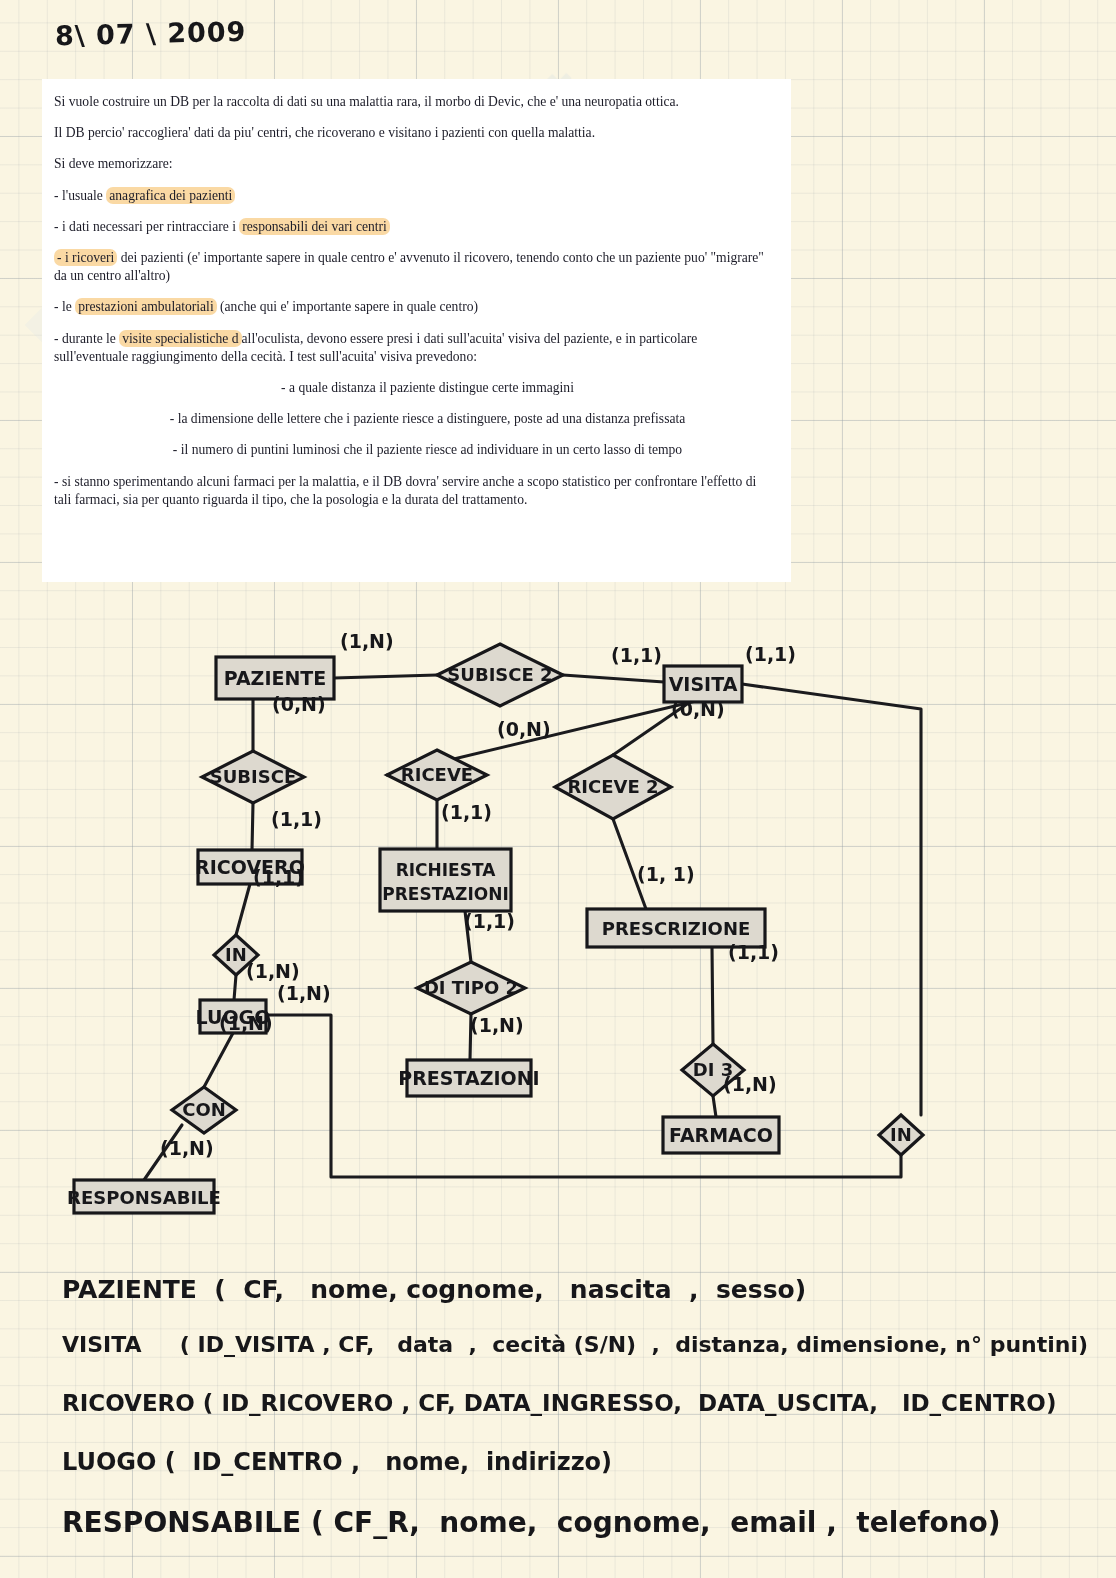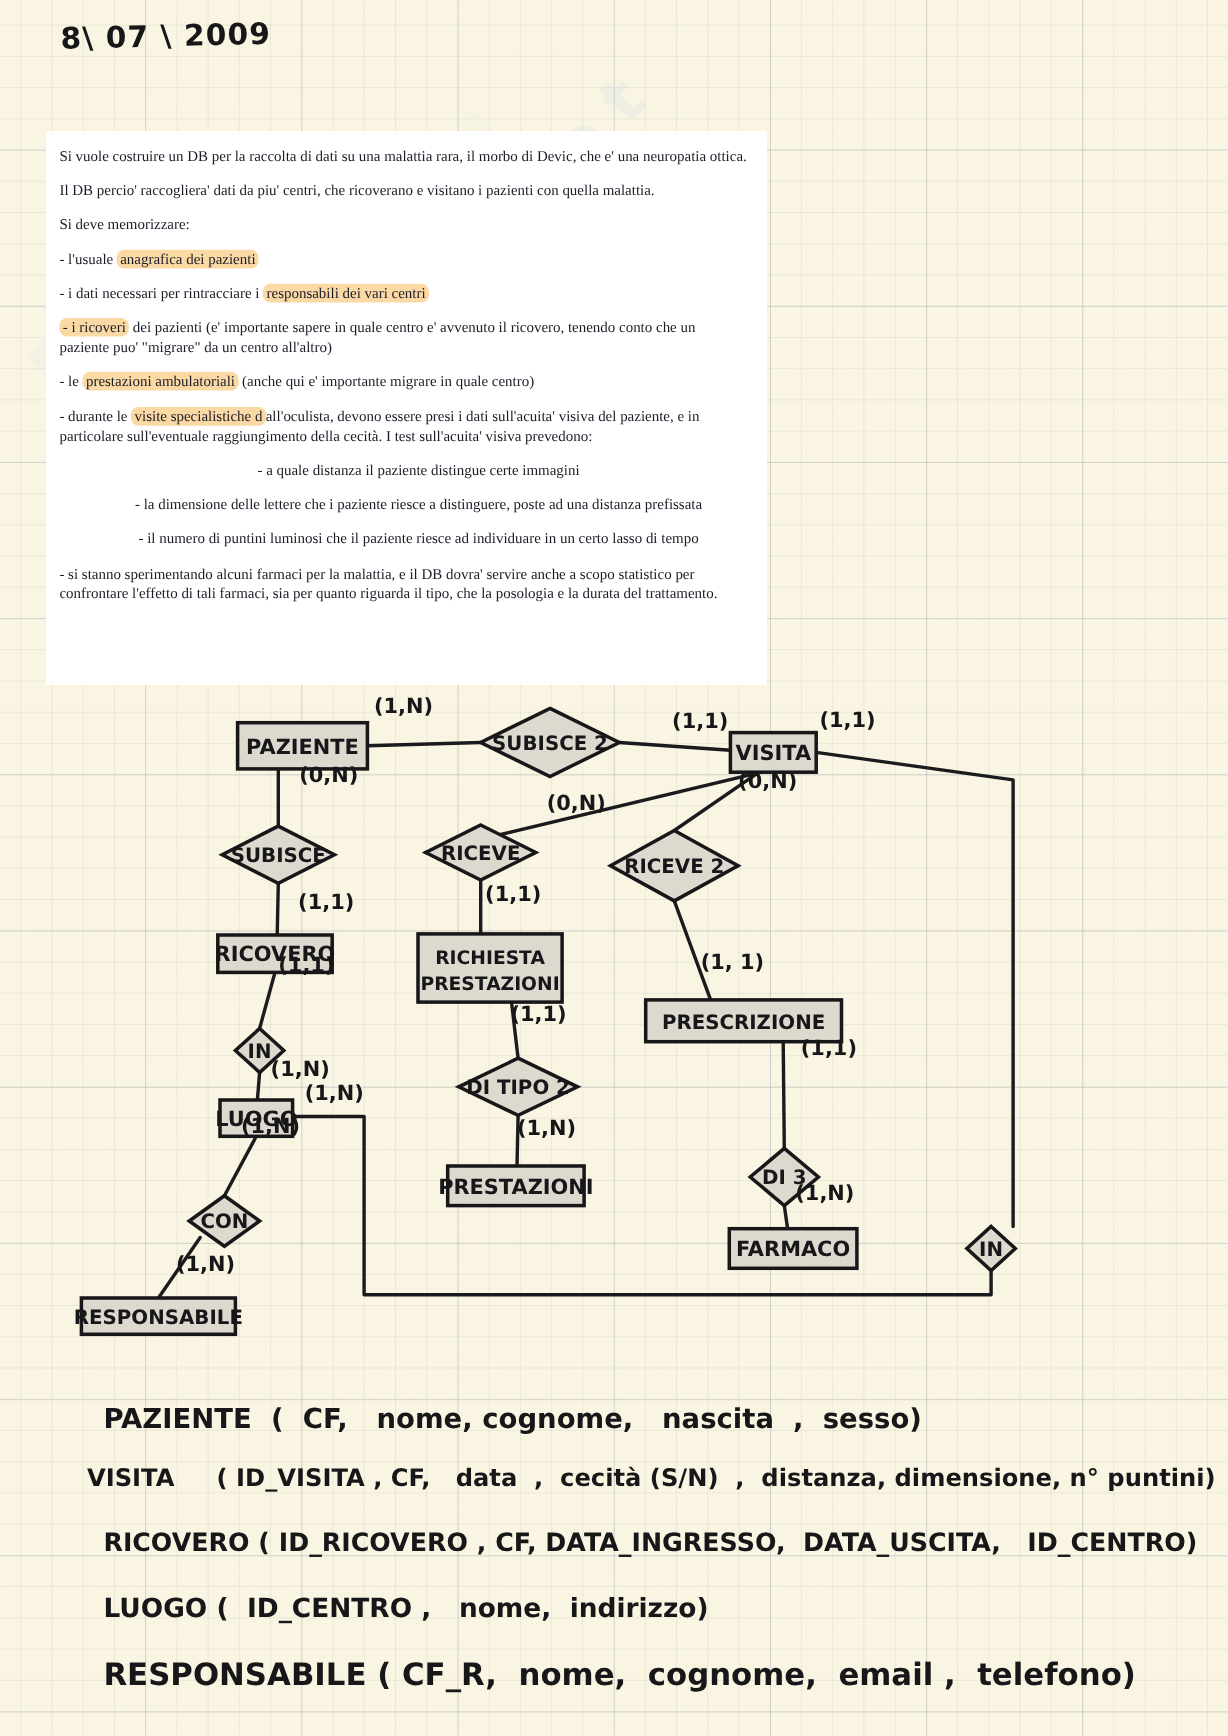--- a/index.html
+++ b/index.html
@@ -30,42 +30,40 @@
   
   #date{
     position:absolute;left:55px;top:18px;
     font-family:"DejaVu Sans", sans-serif;
     font-weight:700;font-size:27px;color:#17171a;
     letter-spacing:1px;
     transform:rotate(-1.4deg);
   }
   
   #textcard{
-    position:absolute;left:42px;top:79px;width:655px;height:503px;
+    position:absolute;left:42px;top:79px;width:749px;height:503px;
     background:#ffffff;
     padding:0;
-    margin-top:40px;
   }
   #textcard .inner{padding:14px 18px 10px 12px;}
   #textcard p{
     margin:0 0 13px 0;
     font-size:13.6px;line-height:1.34;
     color:#1c1c28;
     font-family:"Liberation Serif", serif;
   }
   #textcard p.ind{padding-left:28px;text-align:center;}
   #textcard p.last{margin-bottom:0;}
   .hl{background:#fad9a4;border-radius:7px;padding:1px 3px;}
   
   #diagram{position:absolute;left:0;top:600px;width:1116px;height:660px;}
   
   #schema{
     position:absolute;left:0;top:1258px;width:932px;height:320px;
     font-family:"DejaVu Sans", sans-serif;
-    margin-left:32px;
   }
   .sl{
     position:absolute;
     color:#17171a;font-weight:700;
     white-space:pre;
   }
 </style>
 </head>
 <body>
 
@@ -91,21 +89,21 @@
 <div id="date">8\ 07 \ 2009</div>
 
 <div id="textcard">
   <div class="inner" id="statement-body">
       <p>Si vuole costruire un DB per la raccolta di dati su una malattia rara, il morbo di Devic, che e' una neuropatia ottica.</p>
       <p>Il DB percio' raccogliera' dati da piu' centri, che ricoverano e visitano i pazienti con quella malattia.</p>
       <p>Si deve memorizzare:</p>
       <p><span>- l'usuale </span><span class="hl">anagrafica dei pazienti</span></p>
       <p><span>- i dati necessari per rintracciare i </span><span class="hl">responsabili dei vari centri</span></p>
       <p><span class="hl">- i ricoveri</span><span> dei pazienti (e' importante sapere in quale centro e' avvenuto il ricovero, tenendo conto che un paziente puo' "migrare" da un centro all'altro)</span></p>
-      <p><span>- le </span><span class="hl">prestazioni ambulatoriali</span><span> (anche qui e' importante migrare in quale centro)</span></p>
+      <p><span>- le </span><span class="hl">prestazioni ambulatoriali</span><span> (anche qui e' importante sapere in quale centro)</span></p>
       <p><span>- durante le </span><span class="hl">visite specialistiche d</span><span>all'oculista, devono essere presi i dati sull'acuita' visiva del paziente, e in particolare sull'eventuale raggiungimento della cecità. I test sull'acuita' visiva prevedono:</span></p>
       <p class="ind"><span>- a quale distanza il paziente distingue certe immagini</span></p>
       <p class="ind"><span>- la dimensione delle lettere che i paziente riesce a distinguere, poste ad una distanza prefissata</span></p>
       <p class="ind"><span>- il numero di puntini luminosi che il paziente riesce ad individuare in un certo lasso di tempo</span></p>
       <p class=" last"><span>- si stanno sperimentando alcuni farmaci per la malattia, e il DB dovra' servire anche a scopo statistico per confrontare l'effetto di tali farmaci, sia per quanto riguarda il tipo, che la posologia e la durata del trattamento.</span></p>
     </div>
 </div>
 
 <svg id="diagram" viewBox="0 600 1116 660">
   <g id="er-connectors" stroke="#1b1b1e" stroke-width="3.1" fill="none" stroke-linecap="round" stroke-linejoin="round">
@@ -239,17 +237,17 @@
       <text x="277" y="1000" font-family="&quot;DejaVu Sans&quot;, sans-serif" font-size="19" font-weight="700" fill="#17171a">(1,N)</text>
       <text x="219" y="1030" font-family="&quot;DejaVu Sans&quot;, sans-serif" font-size="19" font-weight="700" fill="#17171a">(1,N)</text>
       <text x="470" y="1032" font-family="&quot;DejaVu Sans&quot;, sans-serif" font-size="19" font-weight="700" fill="#17171a">(1,N)</text>
       <text x="723" y="1091" font-family="&quot;DejaVu Sans&quot;, sans-serif" font-size="19" font-weight="700" fill="#17171a">(1,N)</text>
       <text x="160" y="1155" font-family="&quot;DejaVu Sans&quot;, sans-serif" font-size="19" font-weight="700" fill="#17171a">(1,N)</text>
     </g>
 </svg>
 
 <div id="schema">
     <div class="sl" style="left: 62px; top: 17px; font-size: 25px;">PAZIENTE  (  CF,   nome, cognome,   nascita  ,  sesso)</div>
-    <div class="sl" style="left: 47px; top: 74px; font-size: 22px;">VISITA     ( ID_VISITA , CF,   data  ,  cecità (S/N)  ,  distanza, dimensione, n° puntini)</div>
+    <div class="sl" style="left: 62px; top: 74px; font-size: 22px;">VISITA     ( ID_VISITA , CF,   data  ,  cecità (S/N)  ,  distanza, dimensione, n° puntini)</div>
     <div class="sl" style="left: 62px; top: 132px; font-size: 23px;">RICOVERO ( ID_RICOVERO , CF, DATA_INGRESSO,  DATA_USCITA,   ID_CENTRO)</div>
     <div class="sl" style="left: 62px; top: 190px; font-size: 24px; text-align: right;">LUOGO (  ID_CENTRO ,   nome,  indirizzo)</div>
     <div class="sl" style="left: 62px; top: 248px; font-size: 28px;">RESPONSABILE ( CF_R,  nome,  cognome,  email ,  telefono)</div>
   </div>
 
 </body></html>

